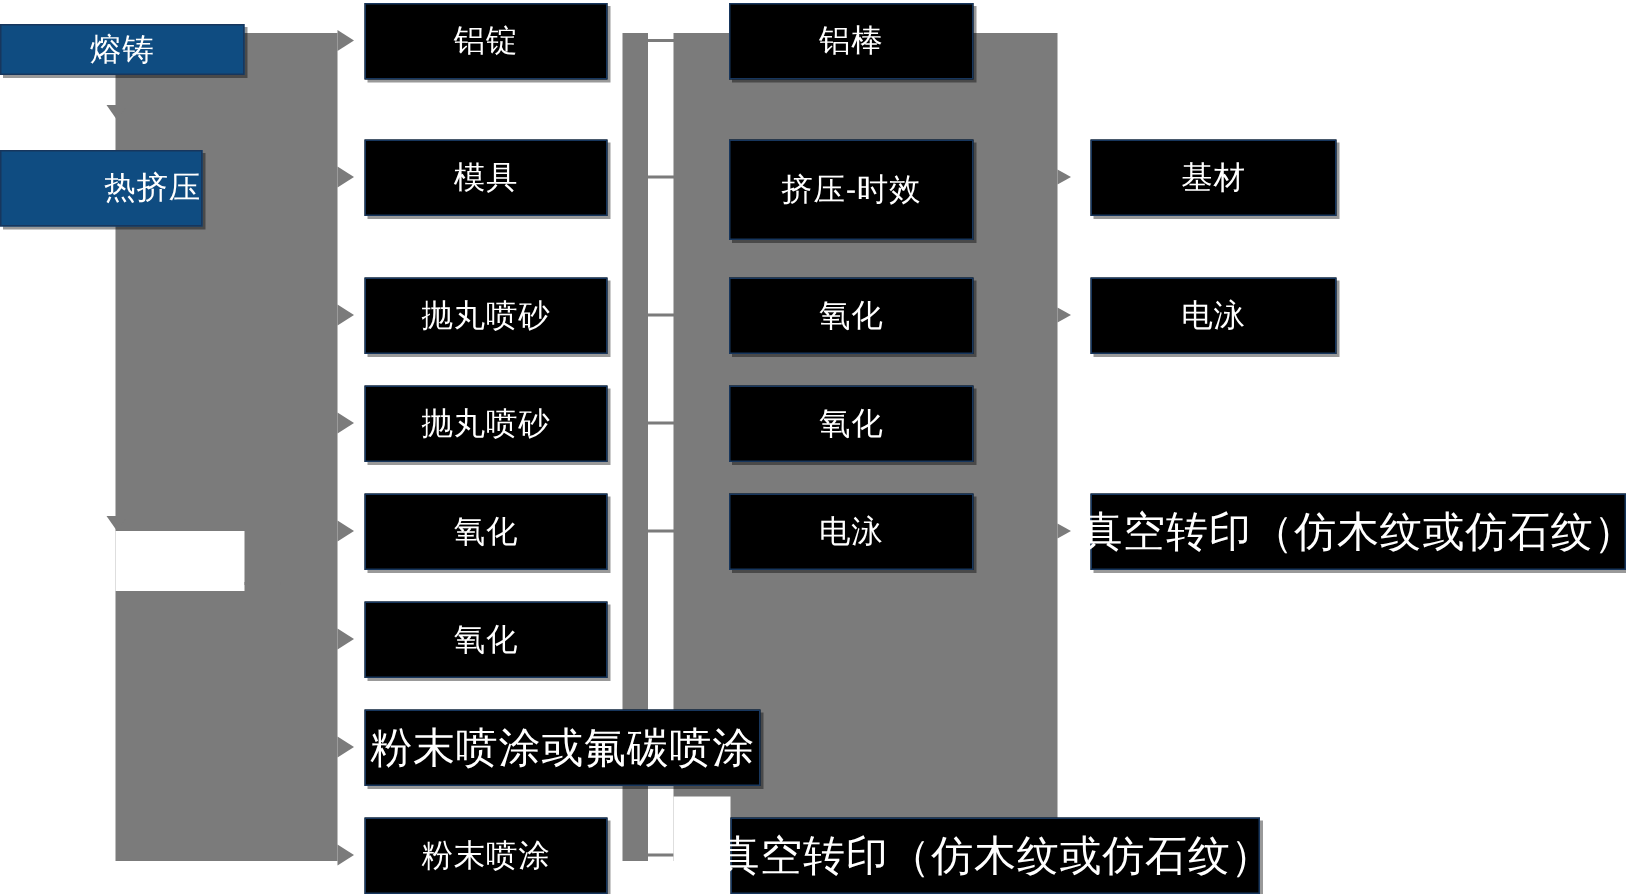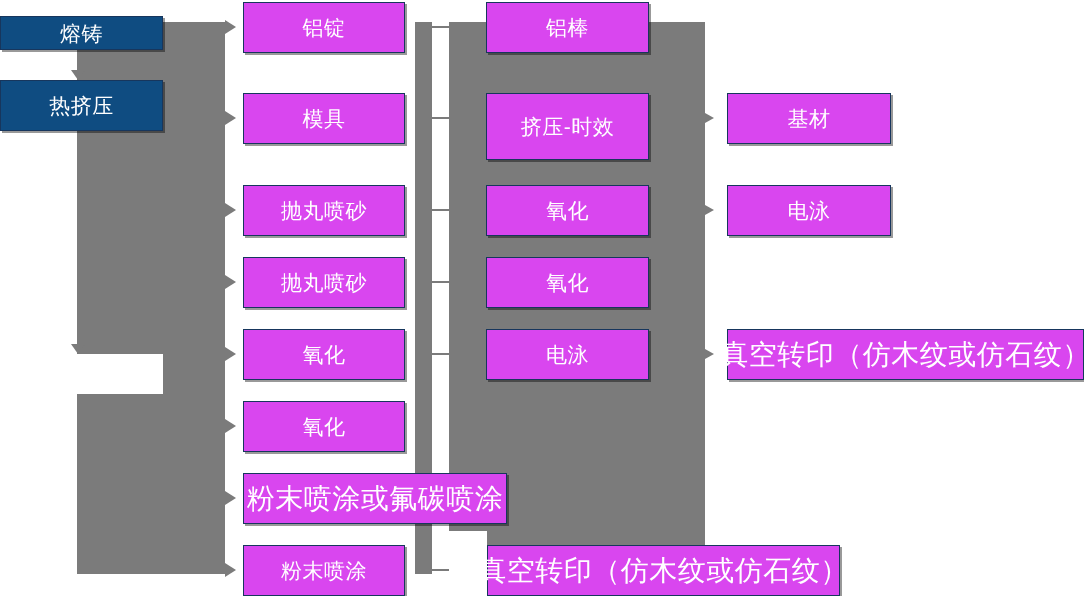--- a/index.html
+++ b/index.html
@@ -65,21 +65,21 @@
     box-shadow: 2px 2px 0 rgba(0,0,0,0.40);
     white-space: nowrap;
     letter-spacing: 0.5px;
     font-size: 21px;
     line-height: 1;
   }
   .box.dark {
     background: #0f4c81;
   }
   .box.bright {
-    background: #d946ef;
+    background: #000000;
   }
   .box.wide-label {
     font-size: 28px;
   }
 </style>
 </head>
 <body>
 
 <div id="canvas">
 
@@ -115,21 +115,21 @@
   <div class="gray" style="left:449px; top:531px; width:38px; height:43px; background:#ffffff;"></div>
 
   <div class="arrow-r small" style="left:705px; top:113px;"></div>
   <div class="arrow-r small" style="left:705px; top:205px;"></div>
   <div class="arrow-r small" style="left:705px; top:349px;"></div>
 
   <div class="box dark" style="left:0px; top:16px; width:163px; height:34px;">
     <span>熔铸</span>
   </div>
 
-  <div class="box dark" style="left:0px; top:80px; width:163px; height:51px;">
+  <div class="box dark" style="left:0px; top:100px; width:135px; height:51px;justify-content:flex-end;">
     <span>热挤压</span>
   </div>
 
 
   <div class="box bright" style="left:243px; top:2px; width:162px; height:51px;">
     <span>铝锭</span>
   </div>
 
   <div class="box bright" style="left:243px; top:93px; width:162px; height:51px;">
     <span>模具</span>

